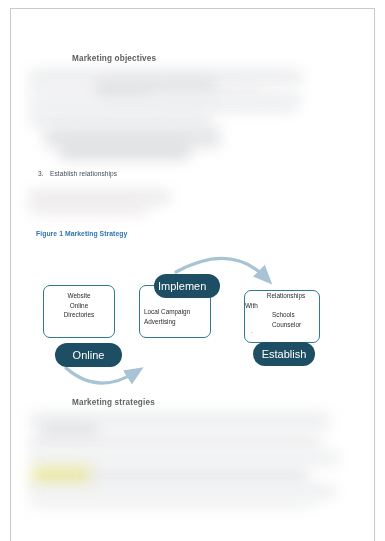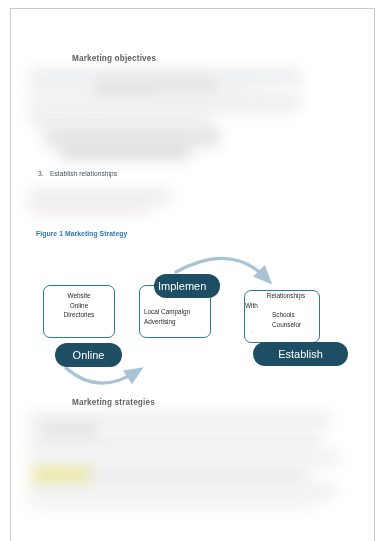--- a/index.html
+++ b/index.html
@@ -126,21 +126,21 @@
 
   
   #box-implement      { left: 113px; top: 35px; width: 72px; height: 53px; }
   #box-implement-text { left: 118px; top: 57px; width: 70px; }
   #label-implement    { left: 128px; top: 24px; width: 66px; height: 24px;
                         justify-content: flex-start; padding-left: 4px; }
 
   
   #box-establish      { left: 218px; top: 40px; width: 76px; height: 53px; }
   #box-establish-text { left: 219px; top: 41px; width: 76px; }
-  #label-establish    { left: 227px; top: 92px; width: 95px; height: 24px; }
+  #label-establish    { left: 227px; top: 92px; width: 62px; height: 24px; }
 
   .bullet-dot {
     position: absolute;
     left: 225px; top: 78px;
     font-size: 6px;
     color: #2b2b2b;
   }
 </style>
 </head>
 <body>

